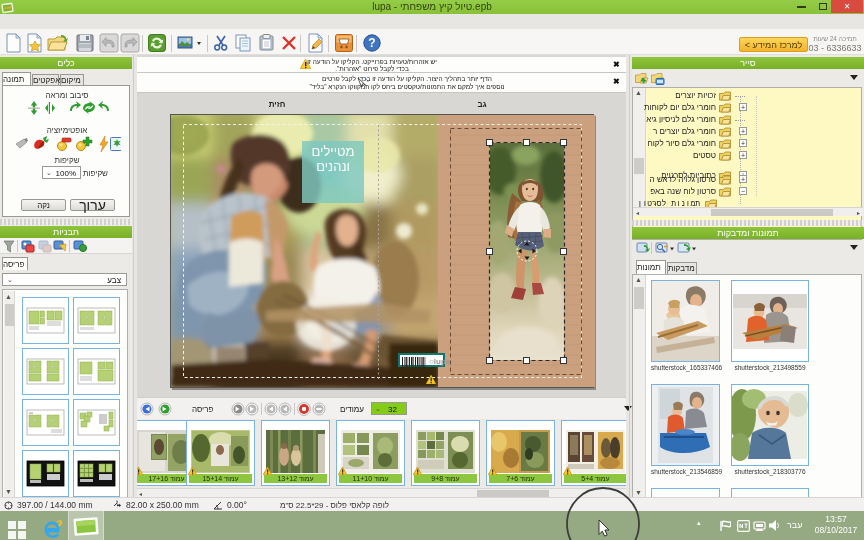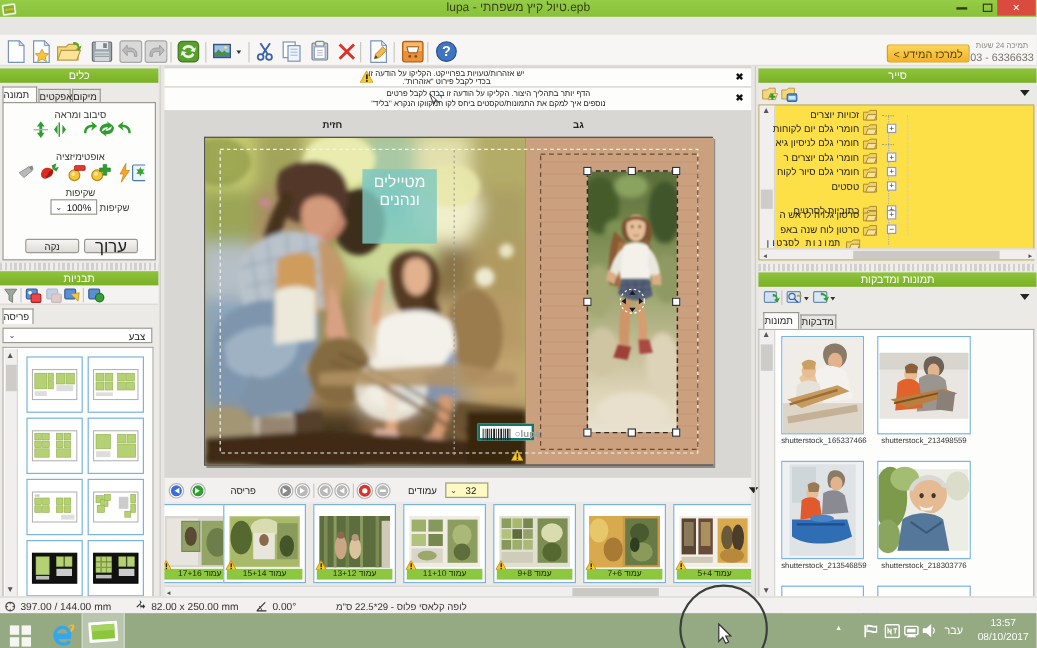--- a/index.html
+++ b/index.html
@@ -419,21 +419,21 @@
           <path d="M1 1l3.5 9 1.3-3.6L9.5 9z" fill="#fff" stroke="#333" stroke-width="0.8"></path>
           <path d="M8 2c2 0 3 1.5 3 3" stroke="#5588cc" fill="none" stroke-width="1"></path>
         </svg>
       <div class="abs" style="left:60px;top:2px;width:420px;text-align:center;font-size:6.5px;color:#222;line-height:1.2;" dir="rtl">הדף יותר בתהליך היצור. הקליקו על הודעה זו בכדי לקבל פרטים<br>נוספים איך למקם את התמונות/טקסטים ביחס לקו המקווקו הנקרא "בליד"</div>
       <div class="abs" style="left:476px;top:4px;font-size:8px;font-weight:bold;color:#111;">✖</div>
     </div>
 
     <div class="abs" style="left:110px;top:45px;width:60px;text-align:center;font-size:8px;font-weight:bold;color:#222;">חזית</div>
     <div class="abs" style="left:335px;top:45px;width:20px;text-align:center;font-size:8px;font-weight:bold;color:#222;">גב</div>
 
-    <div class="abs" id="spread" style="left:33px;top:59px;width:424px;height:274px;background:#737373;border:1px solid #555;box-shadow:2px 2px 0 rgba(80,75,70,.55);">
+    <div class="abs" id="spread" style="left:33px;top:59px;width:424px;height:274px;background:#701a75;border:1px solid #555;box-shadow:2px 2px 0 rgba(80,75,70,.55);">
       <svg class="abs" style="left:0;top:0;" width="267" height="272" viewBox="0 0 267 272" id="coverphoto">
         <defs>
           <filter id="b9" x="-20%" y="-20%" width="140%" height="140%">
               <feGaussianBlur stdDeviation="7"></feGaussianBlur>
             </filter>
           <filter id="b3" x="-40%" y="-40%" width="180%" height="180%">
               <feGaussianBlur stdDeviation="2.2"></feGaussianBlur>
             </filter>
         </defs>
         <rect width="267" height="272" fill="#b3b468"></rect>
@@ -689,21 +689,21 @@
             <circle cx="7" cy="7" r="2.2" fill="#fff"></circle>
           </g>
         <g transform="translate(172,0)">
             <circle cx="7" cy="7" r="6" fill="#fff" stroke="#b5b5b5"></circle>
             <circle cx="7" cy="7" r="4.6" fill="#b8b8b8"></circle>
             <rect x="4.5" y="6" width="5" height="2" fill="#fff"></rect>
           </g>
       </svg>
       <div class="abs" style="left:55px;top:7px;font-size:8px;color:#222;">פריסה</div>
       <div class="abs" style="left:203px;top:7px;font-size:8px;color:#222;">עמודים</div>
-      <div class="abs" style="left:234px;top:4px;width:36px;height:13px;background:#fef9c3;border:1px solid #9a9892;font-size:8px;">
+      <div class="abs" style="left:234px;top:4px;width:36px;height:13px;background:#84cc16;border:1px solid #9a9892;font-size:8px;">
         <span style="position:absolute;left:3px;top:2px;color:#444;font-size:7px;">⌄</span>
         <span style="position:absolute;left:16px;top:2px;color:#111;">32</span>
       </div>
       <div class="abs" style="left:487px;top:8px;width:0;height:0;border:4px solid transparent;border-top:5px solid #222;"></div>
     </div>
 
     <div class="abs" id="strip" style="left:0;top:364px;width:489px;height:69px;background:#eceae7;overflow:hidden;">
       <div class="abs fthumb" style="left:-5px;">
         <svg class="fimg" width="59" height="43" viewBox="0 0 59 43">
             <rect width="59" height="43" fill="#d8d5cf"></rect>
@@ -860,21 +860,21 @@
         </g>
       <g transform="translate(16,0)">
           <path d="M0.5 3h4l1.5-1.5h5v9H.5z" fill="#f4d77a" stroke="#b99b43" stroke-width="0.8"></path>
           <path d="M5 11l2-5h6l-2 5z" fill="#fbe49a" stroke="#b99b43" stroke-width="0.8"></path>
           <rect x="5" y="6.5" width="8" height="6" rx="1" fill="#5a9fd4" stroke="#2a6ca8"></rect>
           <rect x="6" y="8" width="6" height="3" fill="#cfe6f8"></rect>
         </g>
     </svg>
     <div class="abs" style="left:218px;top:20px;width:0;height:0;border:4px solid transparent;border-top:5px solid #222;"></div>
 
-    <div class="abs" style="left:0;top:32px;width:230px;height:130px;background:#fde047;border:1px solid #b0aeaa;">
+    <div class="abs" style="left:0;top:32px;width:230px;height:153px;background:#fef9c3;border:1px solid #b0aeaa;">
       <div class="abs" style="left:0;top:0;width:13px;height:119px;background:#f0efed;border-right:1px solid #d8d6d2;">
         <div style="position:absolute;left:2px;top:1px;font-size:7px;color:#555;">▲</div>
         <div class="abs" style="left:1px;top:70px;width:10px;height:16px;background:#ceccc8;"></div>
       </div>
       <div id="tree">
         <div class="abs" style="right:120px;top:8px;height:108px;width:0;border-left:1px dotted #b0b0b0;"></div>
         <div class="abs" style="right:104px;top:8px;height:100px;width:0;border-left:1px dotted #c8c8c8;"></div>
         <div class="trow" style="top:2px;">
             <span class="tlabel">זכויות יוצרים</span>
             <svg class="tfold" viewBox="0 0 12 10">

